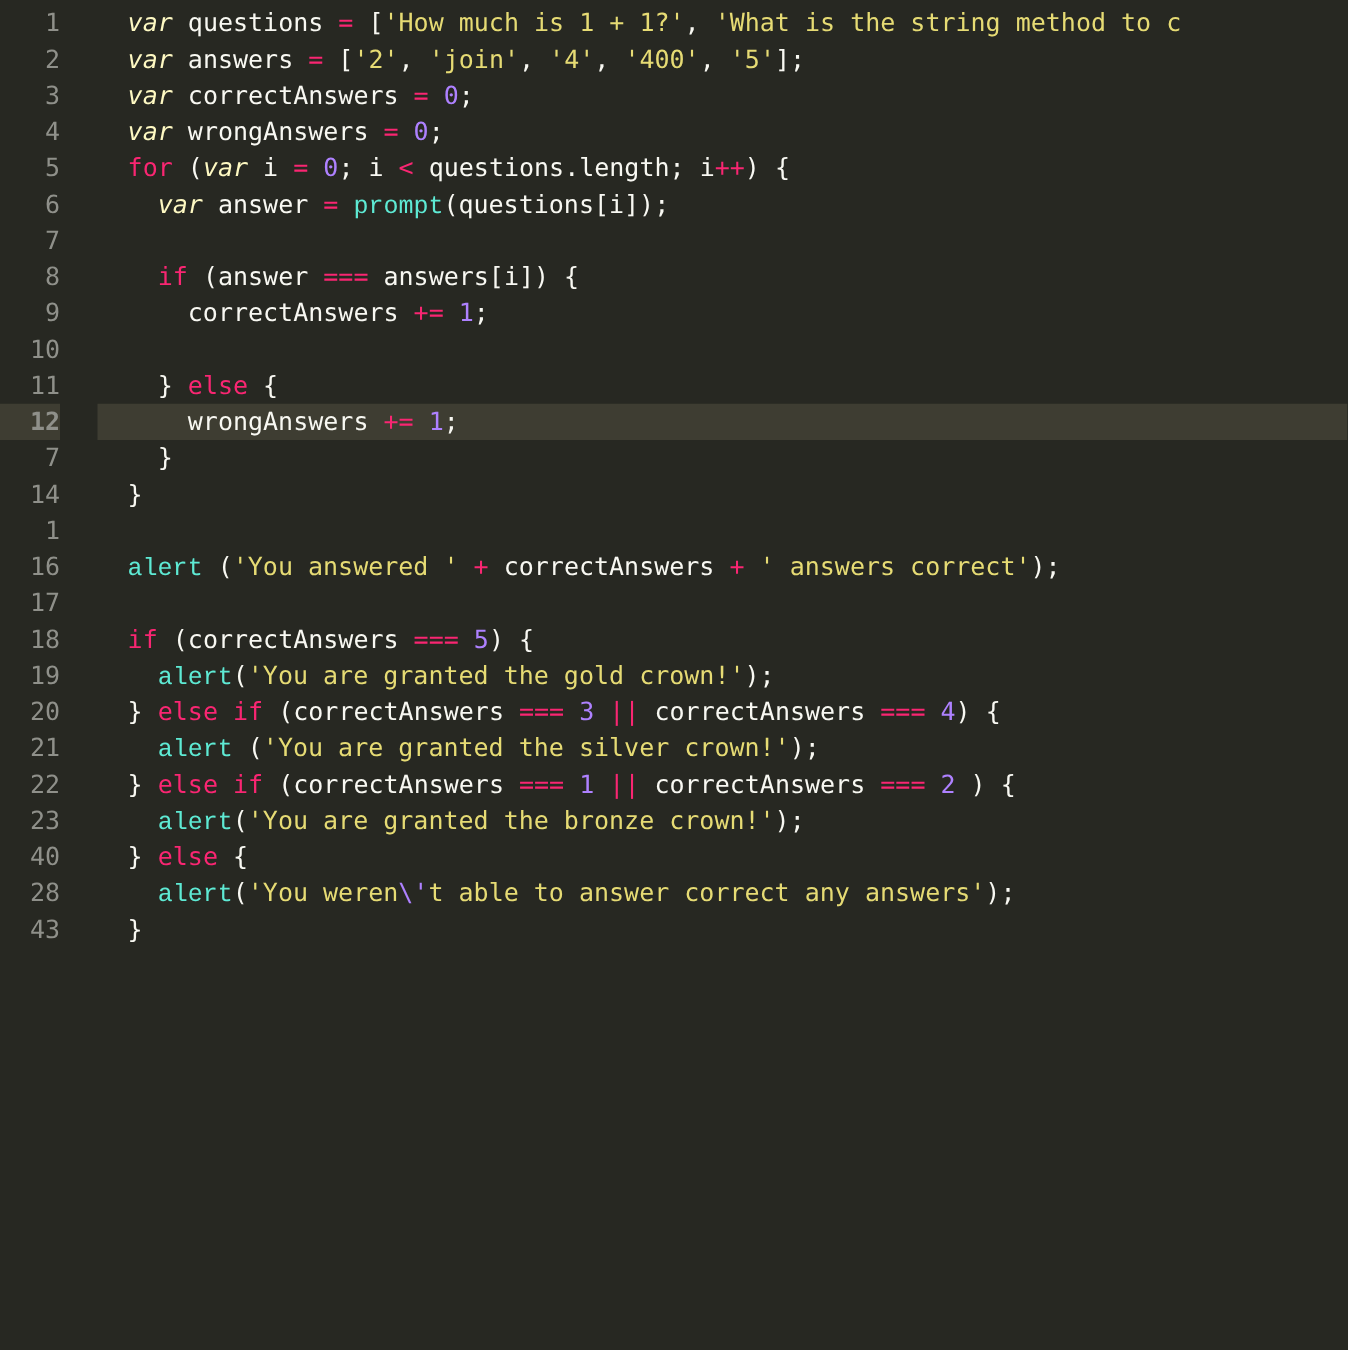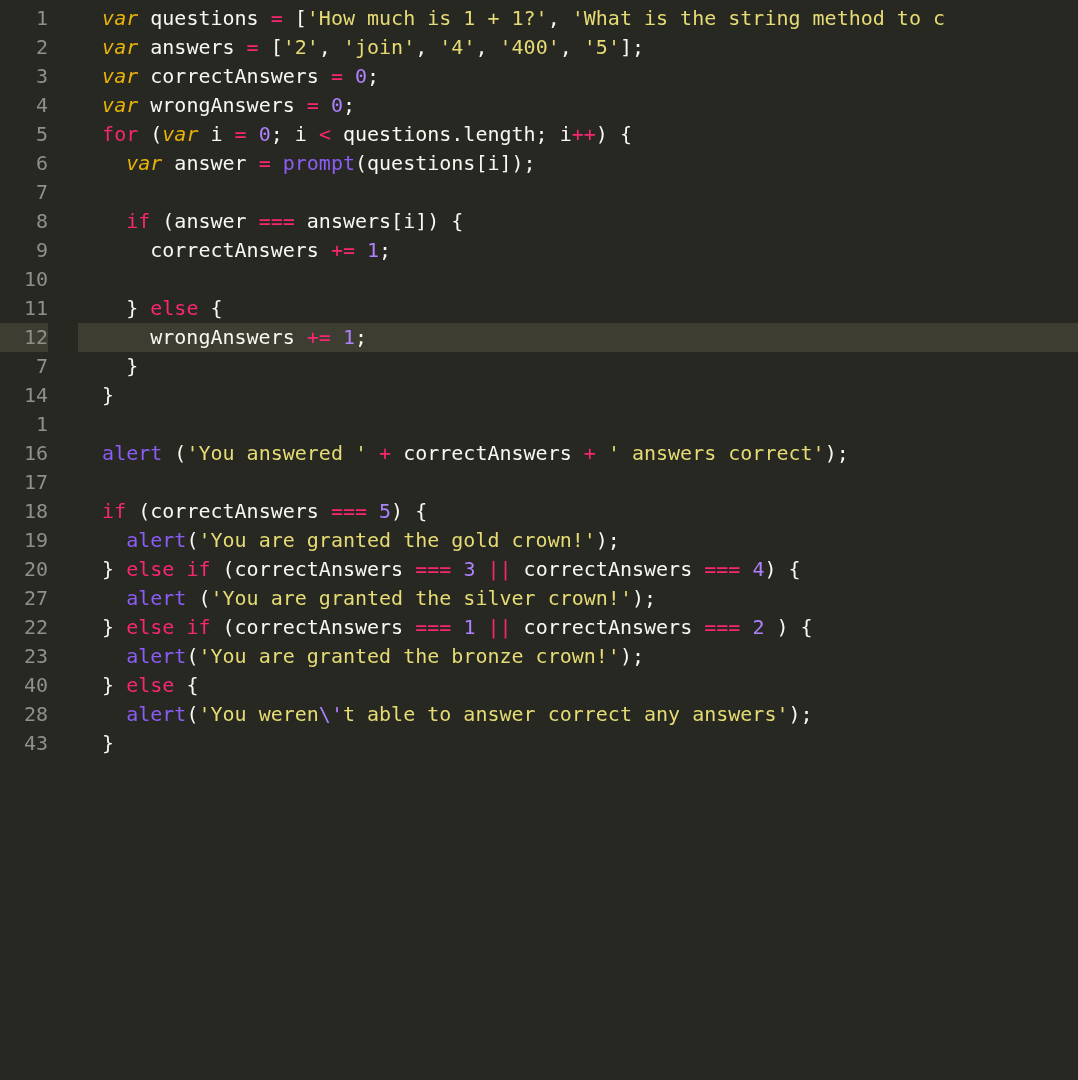--- a/index.html
+++ b/index.html
@@ -27,26 +27,26 @@
   .gutter div { height:29px; }
   .code {
     padding:4px 0 0 18px;
     white-space:pre;
     color:#f8f8f2;
     position:relative;
     flex:1;
   }
   .line { height:29px; }
   .line.hl { background:#3e3d32; }
-  .gutter div.hl { background:#3e3d32; }
+  .gutter div.hl { background:#3e3d32;font-weight:bold; }
 
   
   .kw   { color:#f92672;margin-top:35px; }            
-  .st   { color:#eab308; font-style:italic; } 
-  .fn   { color:#8b5cf6; }            
+  .st   { color:#fef9c3; font-style:italic; } 
+  .fn   { color:#5eead4;font-family:Liberation Mono, monospace; }            
   .str  { color:#e6db74; }            
   .num  { color:#ae81ff; }            
   .op   { color:#f92672; }            
   .id   { color:#f8f8f2; }            
   .esc  { color:#ae81ff; }
 </style>
 </head>
 <body>
 
 <div class="editor">
@@ -64,21 +64,21 @@
       <div>11</div>
       <div class="hl">12</div>
       <div>7</div>
       <div>14</div>
       <div>1</div>
       <div>16</div>
       <div>17</div>
       <div>18</div>
       <div>19</div>
       <div>20</div>
-      <div>27</div>
+      <div>21</div>
       <div>22</div>
       <div>23</div>
       <div>40</div>
       <div>28</div>
       <div>43</div>
     </div>
   <div class="code" id="code"><div class="line">  <span class="st">var</span><span class="id"> questions </span><span class="op">=</span><span class="id"> [</span><span class="str">'How much is 1 + 1?'</span><span class="id">, </span><span class="str">'What is the string method to c</span></div><div class="line">  <span class="st">var</span><span class="id"> answers </span><span class="op">=</span><span class="id"> [</span><span class="str">'2'</span><span class="id">, </span><span class="str">'join'</span><span class="id">, </span><span class="str">'4'</span><span class="id">, </span><span class="str">'400'</span><span class="id">, </span><span class="str">'5'</span><span class="id">];</span></div><div class="line">  <span class="st">var</span><span class="id"> correctAnswers </span><span class="op">=</span><span class="id"> </span><span class="num">0</span><span class="id">;</span></div><div class="line">  <span class="st">var</span><span class="id"> wrongAnswers </span><span class="op">=</span><span class="id"> </span><span class="num">0</span><span class="id">;</span></div><div class="line">  <span class="kw">for</span><span class="id"> (</span><span class="st">var</span><span class="id"> i </span><span class="op">=</span><span class="id"> </span><span class="num">0</span><span class="id">; i </span><span class="op">&lt;</span><span class="id"> questions.length; i</span><span class="op">++</span><span class="id">) {</span></div><div class="line">    <span class="st">var</span><span class="id"> answer </span><span class="op">=</span><span class="id"> </span><span class="fn">prompt</span><span class="id">(questions[i]);</span></div><div class="line"></div><div class="line">    <span class="kw">if</span><span class="id"> (answer </span><span class="op">===</span><span class="id"> answers[i]) {</span></div><div class="line">      <span class="id">correctAnswers </span><span class="op">+=</span><span class="id"> </span><span class="num">1</span><span class="id">;</span></div><div class="line"></div><div class="line">    <span class="id">} </span><span class="kw">else</span><span class="id"> {</span></div><div class="line hl">      <span class="id">wrongAnswers </span><span class="op">+=</span><span class="id"> </span><span class="num">1</span><span class="id">;</span></div><div class="line">    <span class="id">}</span></div><div class="line">  <span class="id">}</span></div><div class="line"></div><div class="line">  <span class="fn">alert</span><span class="id"> (</span><span class="str">'You answered '</span><span class="id"> </span><span class="op">+</span><span class="id"> correctAnswers </span><span class="op">+</span><span class="id"> </span><span class="str">' answers correct'</span><span class="id">);</span></div><div class="line"></div><div class="line">  <span class="kw">if</span><span class="id"> (correctAnswers </span><span class="op">===</span><span class="id"> </span><span class="num">5</span><span class="id">) {</span></div><div class="line">    <span class="fn">alert</span><span class="id">(</span><span class="str">'You are granted the gold crown!'</span><span class="id">);</span></div><div class="line">  <span class="id">} </span><span class="kw">else</span><span class="id"> </span><span class="kw">if</span><span class="id"> (correctAnswers </span><span class="op">===</span><span class="id"> </span><span class="num">3</span><span class="id"> </span><span class="op">||</span><span class="id"> correctAnswers </span><span class="op">===</span><span class="id"> </span><span class="num">4</span><span class="id">) {</span></div><div class="line">    <span class="fn">alert</span><span class="id"> (</span><span class="str">'You are granted the silver crown!'</span><span class="id">);</span></div><div class="line">  <span class="id">} </span><span class="kw">else</span><span class="id"> </span><span class="kw">if</span><span class="id"> (correctAnswers </span><span class="op">===</span><span class="id"> </span><span class="num">1</span><span class="id"> </span><span class="op">||</span><span class="id"> correctAnswers </span><span class="op">===</span><span class="id"> </span><span class="num">2</span><span class="id"> ) {</span></div><div class="line">    <span class="fn">alert</span><span class="id">(</span><span class="str">'You are granted the bronze crown!'</span><span class="id">);</span></div><div class="line">  <span class="id">} </span><span class="kw">else</span><span class="id"> {</span></div><div class="line">    <span class="fn">alert</span><span class="id">(</span><span class="str">'You weren</span><span class="esc">\'</span><span class="str">t able to answer correct any answers'</span><span class="id">);</span></div><div class="line">  <span class="id">}</span></div></div>
 </div>
 
 </body></html>

